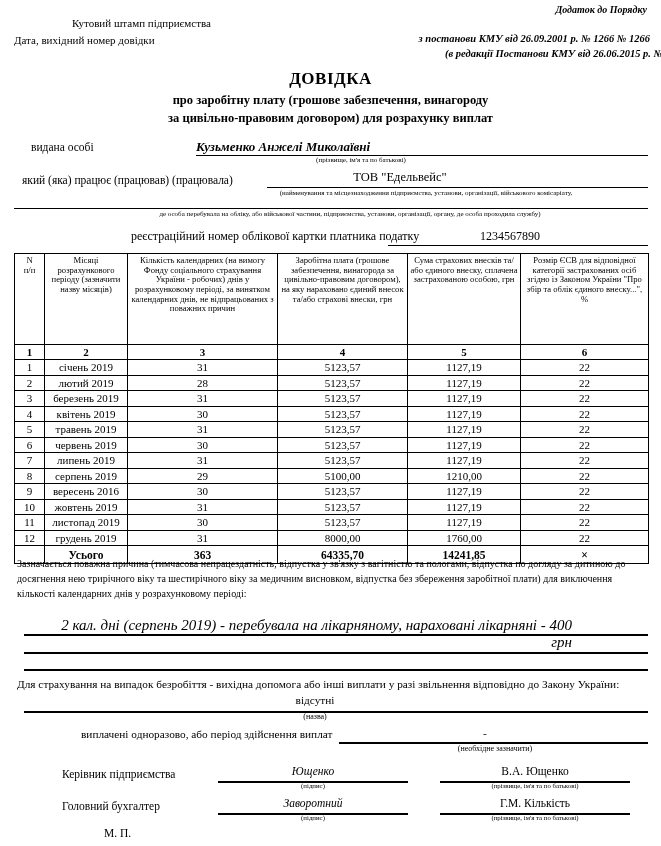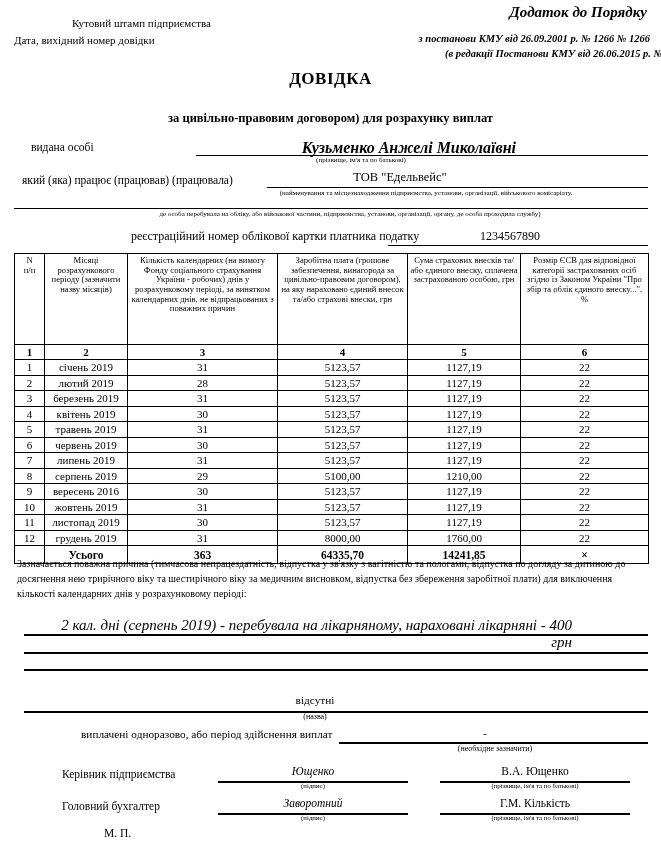--- a/index.html
+++ b/index.html
@@ -16,21 +16,21 @@
     font-size: 11px;
     overflow: hidden;
   }
 
   
   .sheet { position: relative; width: 661px; height: 846px; }
 
   .hdr-appendix {
     position: absolute; top: 4px; left: 0; width: 647px;
     text-align: right;
-    font-style: italic; font-weight: bold; font-size: 15px;
+    font-style: italic; font-weight: bold; font-size: 10px;
   }
   .hdr-stamp1 { position: absolute; top: 17px; left: 72px; font-size: 11px; }
   .hdr-stamp2 { position: absolute; top: 34px; left: 14px; font-size: 11px; }
   .hdr-law1 {
     position: absolute; top: 33px; left: 0; width: 650px; text-align: right;
     font-style: italic; font-weight: bold; font-size: 10.5px;
   }
   .hdr-law2 {
     position: absolute; top: 48px; left: 0; width: 653px; text-align: right;
     font-style: italic; font-weight: bold; font-size: 10.5px; margin-left: 32px;
@@ -45,22 +45,22 @@
     font-weight: bold; font-size: 12.5px;
   }
   .title-sub2 {
     position: absolute; top: 111px; left: 0; width: 661px; text-align: center;
     font-weight: bold; font-size: 12.5px;
   }
 
   
   .lbl-issued { position: absolute; top: 141px; left: 31px; font-size: 11.5px; }
   .val-person {
-    position: absolute; top: 139px; left: 196px; width: 320px; text-align: right;
-    font-style: italic; font-weight: bold; font-size: 16px;
+    position: absolute; top: 139px; left: 196px; width: 320px; text-align: left;
+    font-style: italic; font-weight: bold; font-size: 13px;
   }
   .rule-person {
     position: absolute; top: 155px; left: 196px; width: 452px;
     border-bottom: 1.6px solid #000;
   }
   .cap-person {
     position: absolute; top: 156px; left: 196px; width: 330px; text-align: center;
     font-size: 7px;
   }
 
@@ -255,20 +255,21 @@
 
 <div class="sheet">
 
   <div class="hdr-appendix">Додаток до Порядку</div>
   <div class="hdr-stamp1">Кутовий штамп підприємства</div>
   <div class="hdr-stamp2">Дата, вихідний номер довідки</div>
   <div class="hdr-law1">з постанови КМУ від 26.09.2001 р. № 1266  № 1266</div>
   <div class="hdr-law2">(в редакції Постанови КМУ  від 26.06.2015 р. № 439)</div>
 
   <div class="title-main">ДОВІДКА</div>
+  <div class="title-sub1">про заробітну плату (грошове забезпечення, винагороду</div>
   <div class="title-sub2">за цивільно-правовим договором) для розрахунку виплат</div>
 
   <div class="lbl-issued">видана особі</div>
   <div class="val-person">Кузьменко Анжелі Миколаївні</div>
   <div class="rule-person"></div>
   <div class="cap-person">(прізвище, ім'я та по батькові)</div>
 
   <div class="lbl-worked">який (яка) працює (працював) (працювала)</div>
   <div class="val-org">ТОВ "Едельвейс"</div>
   <div class="rule-org"></div>
@@ -419,20 +420,21 @@
       </tr>
     </tfoot>
   </table>
 
   <div class="note-par">Зазначається поважна причина (тимчасова непрацездатність, відпустка у зв'язку з вагітністю та пологами, відпустка по догляду за дитиною до досягнення нею трирічного віку та шестирічного віку за медичним висновком, відпустка без збереження заробітної плати) для виключення кількості календарних днів у розрахунковому періоді:</div>
   <div class="note-val">2 кал. дні (серпень 2019) - перебувала на лікарняному, нараховані лікарняні - 400 грн</div>
   <div class="rule-note1"></div>
   <div class="rule-note2"></div>
   <div class="rule-note3"></div>
 
+  <div class="unemp-par">Для страхування на випадок безробіття - вихідна допомога або інші виплати у разі звільнення відповідно до Закону України:</div>
   <div class="val-absent">відсутні</div>
   <div class="rule-absent"></div>
   <div class="cap-absent">(назва)</div>
   <div class="lbl-onetime">виплачені одноразово, або період здійснення виплат</div>
   <div class="val-onetime">-</div>
   <div class="rule-onetime"></div>
   <div class="cap-onetime">(необхідне зазначити)</div>
 
   <div class="sig-lbl1">Керівник підприємства</div>
   <div class="sig-val1">Ющенко</div>

